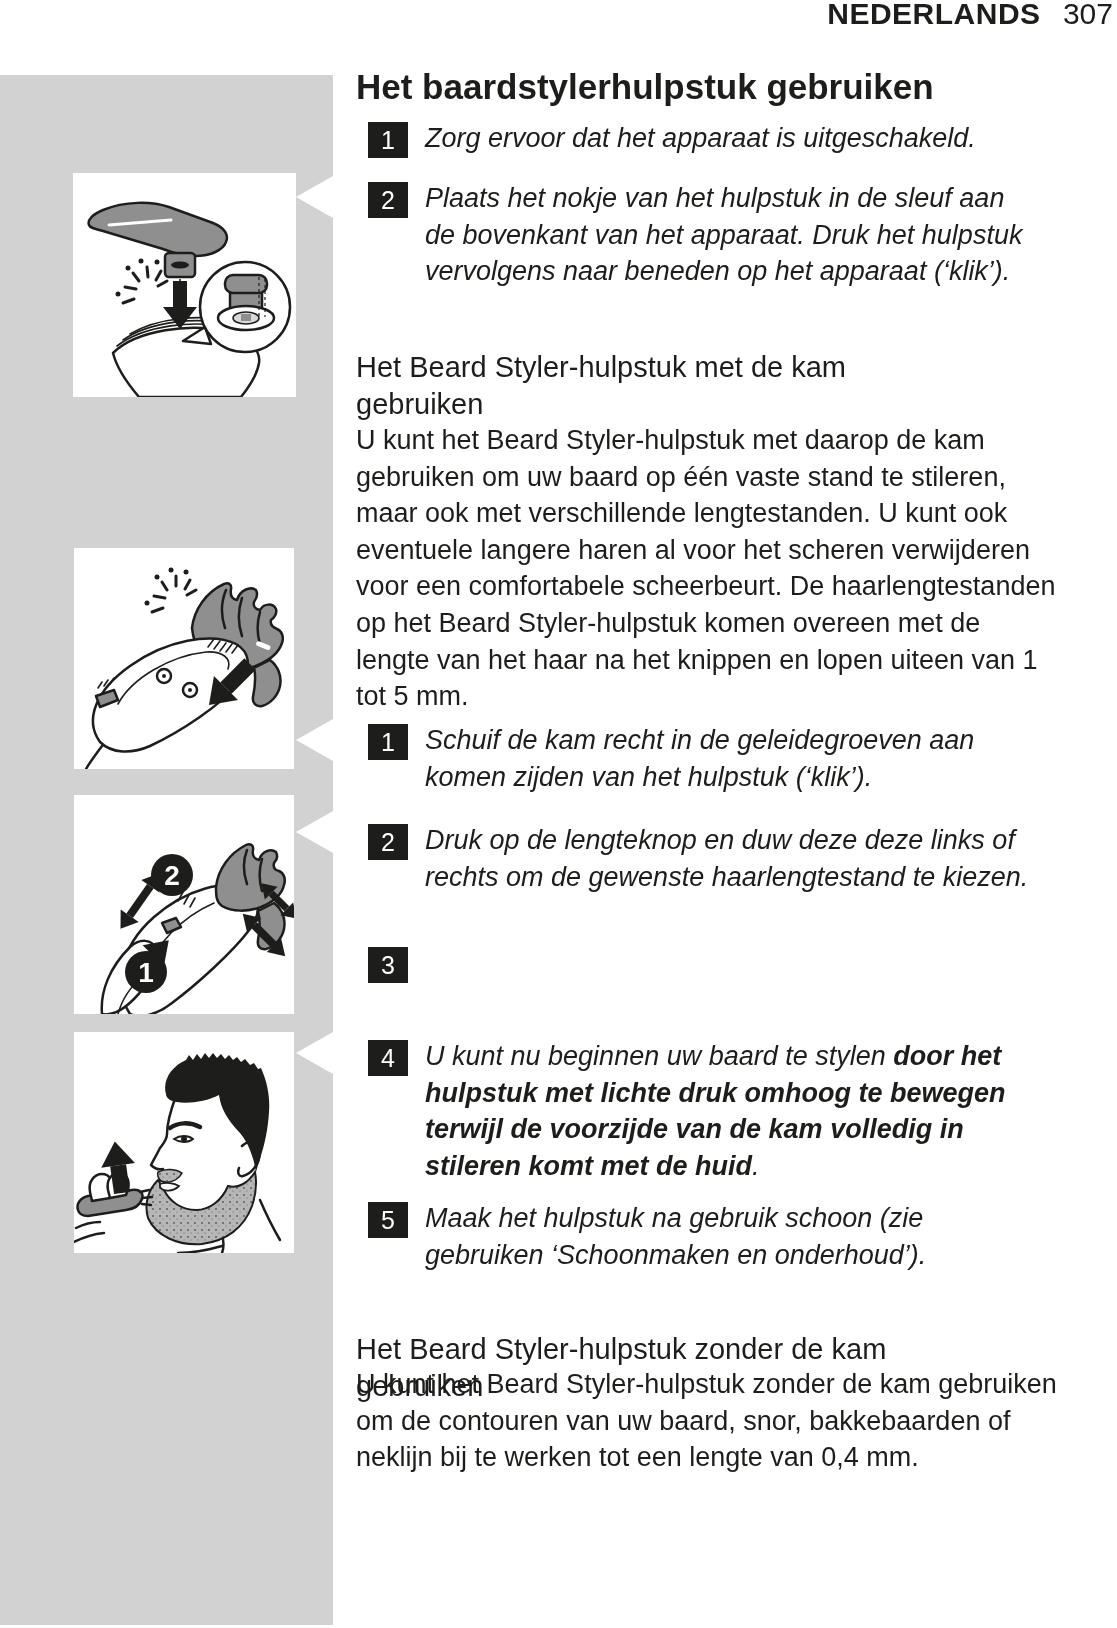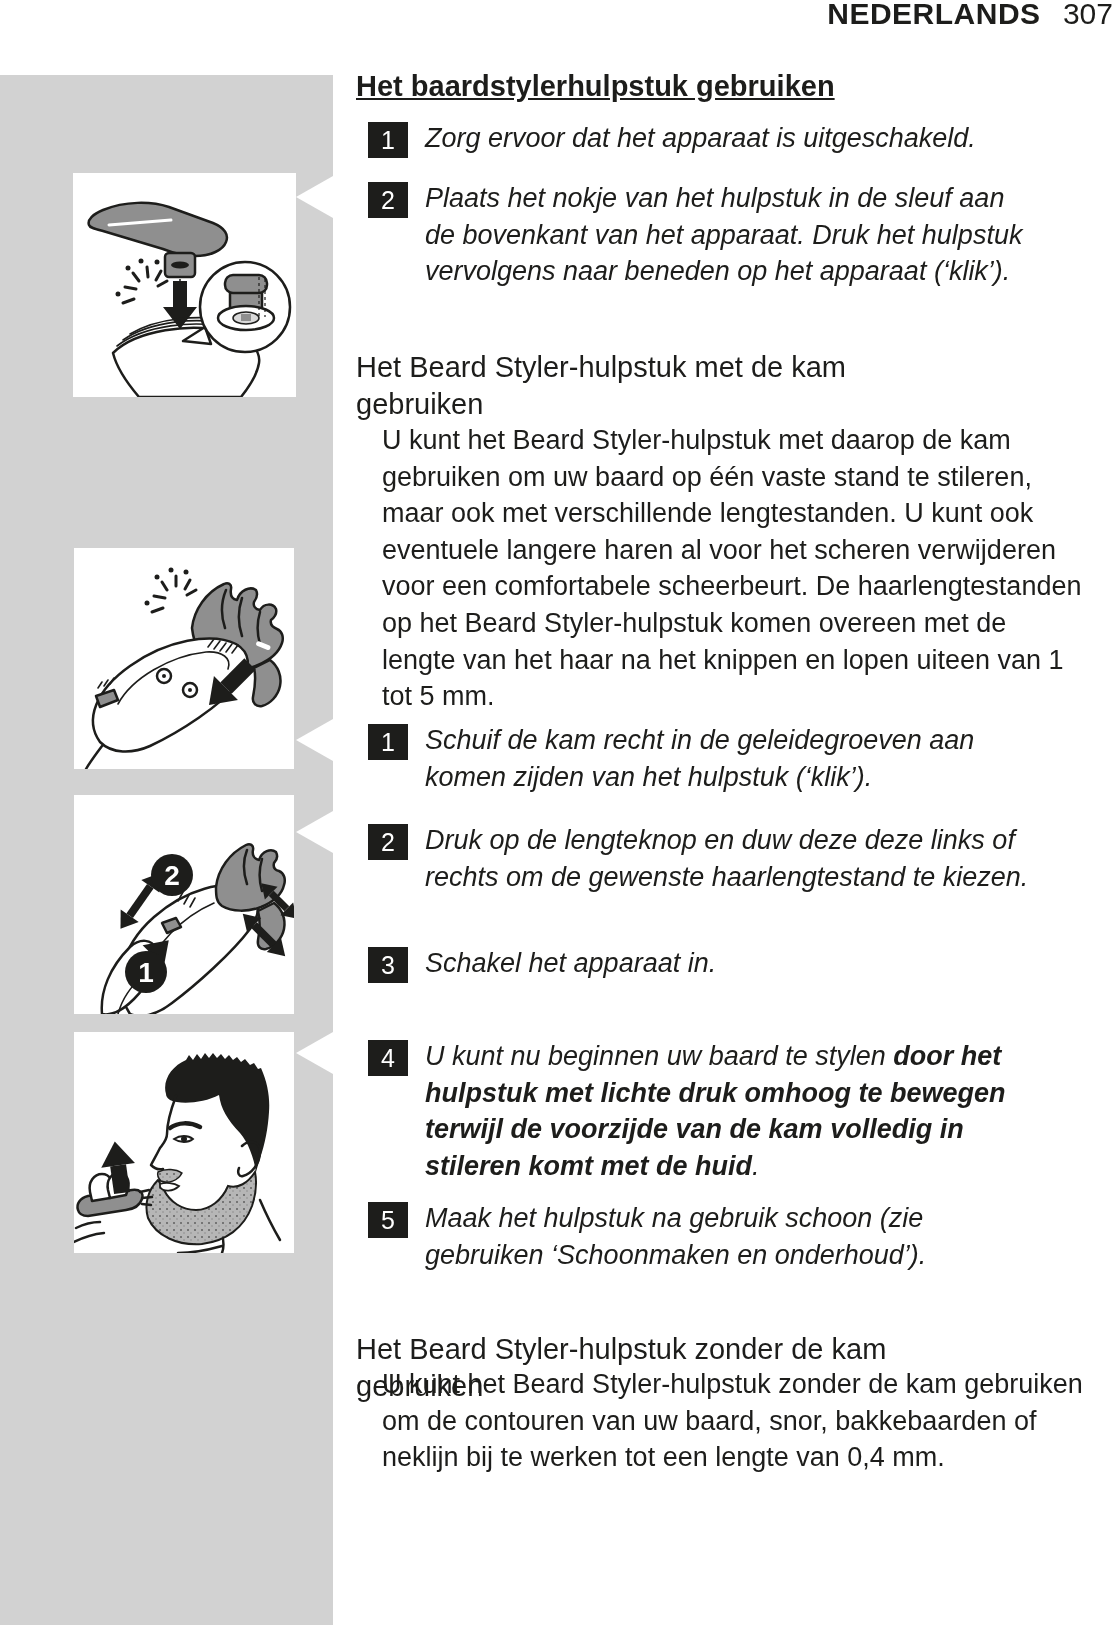--- a/index.html
+++ b/index.html
@@ -11,23 +11,23 @@
   .lang{font-weight:bold;letter-spacing:.5px;}
   .pagenum{font-weight:400;margin-left:14px;}
 
   .sidebar{position:absolute;left:0;top:75px;width:333px;height:1550px;background:#d2d2d2;}
   .figbox{position:absolute;background:#ffffff;}
   .wedge{position:absolute;right:0;width:0;height:0;
          border-top:21px solid transparent;border-bottom:21px solid transparent;
          border-right:37px solid #ffffff;}
 
   .block{position:absolute;}
-  .h1{left:356px;font-size:29px;font-weight:bold;line-height:37px;width:600px;text-decoration:underline;}
+  .h1{left:356px;font-size:35px;font-weight:bold;line-height:37px;width:600px;}
   .h2{left:356px;font-size:29px;font-weight:normal;line-height:37px;width:600px;}
-  .para{left:356px;font-size:27px;line-height:36.6px;width:705px;margin-left:26px;}
+  .para{left:356px;font-size:27px;line-height:36.6px;width:705px;}
   .step{left:368px;display:flex;align-items:flex-start;}
   .badge{flex:0 0 auto;width:40px;height:36px;margin:2px 17px 0 0;background:#1d1d1b;
          color:#fff;font-size:25px;display:flex;align-items:center;justify-content:center;}
   .stext{font-size:27px;line-height:36.6px;width:610px;font-style:italic;}
   .stext b{font-weight:bold;}
 
   svg{display:block;}
   .ln{stroke:#1d1d1b;stroke-width:2.5;fill:none;stroke-linecap:round;stroke-linejoin:round;}
   .th{stroke:#1d1d1b;stroke-width:1.6;fill:none;stroke-linecap:round;}
   .fillw{fill:#ffffff;}
@@ -241,21 +241,20 @@
   <div class="stext">Schuif de kam recht in de geleidegroeven aan komen zijden van het hulpstuk (‘klik’).</div>
 </div>
 
 <div class="block step" style="top:822px">
   <div class="badge">2</div>
   <div class="stext">Druk op de lengteknop en duw deze deze links of rechts om de gewenste haarlengtestand te kiezen.</div>
 </div>
 
 <div class="block step" style="top:945px">
   <div class="badge">3</div>
-  <div class="stext">Schakel het apparaat in.</div>
 </div>
 
 <div class="block step" style="top:1038px">
   <div class="badge">4</div>
   <div class="stext"><span>U kunt nu beginnen uw baard te stylen </span><b>door het hulpstuk met lichte druk omhoog te bewegen terwijl de voorzijde van de kam volledig in stileren komt met de huid</b><span>.</span></div>
 </div>
 
 <div class="block step" style="top:1200px">
   <div class="badge">5</div>
   <div class="stext">Maak het hulpstuk na gebruik schoon (zie gebruiken ‘Schoonmaken en onderhoud’).</div>

